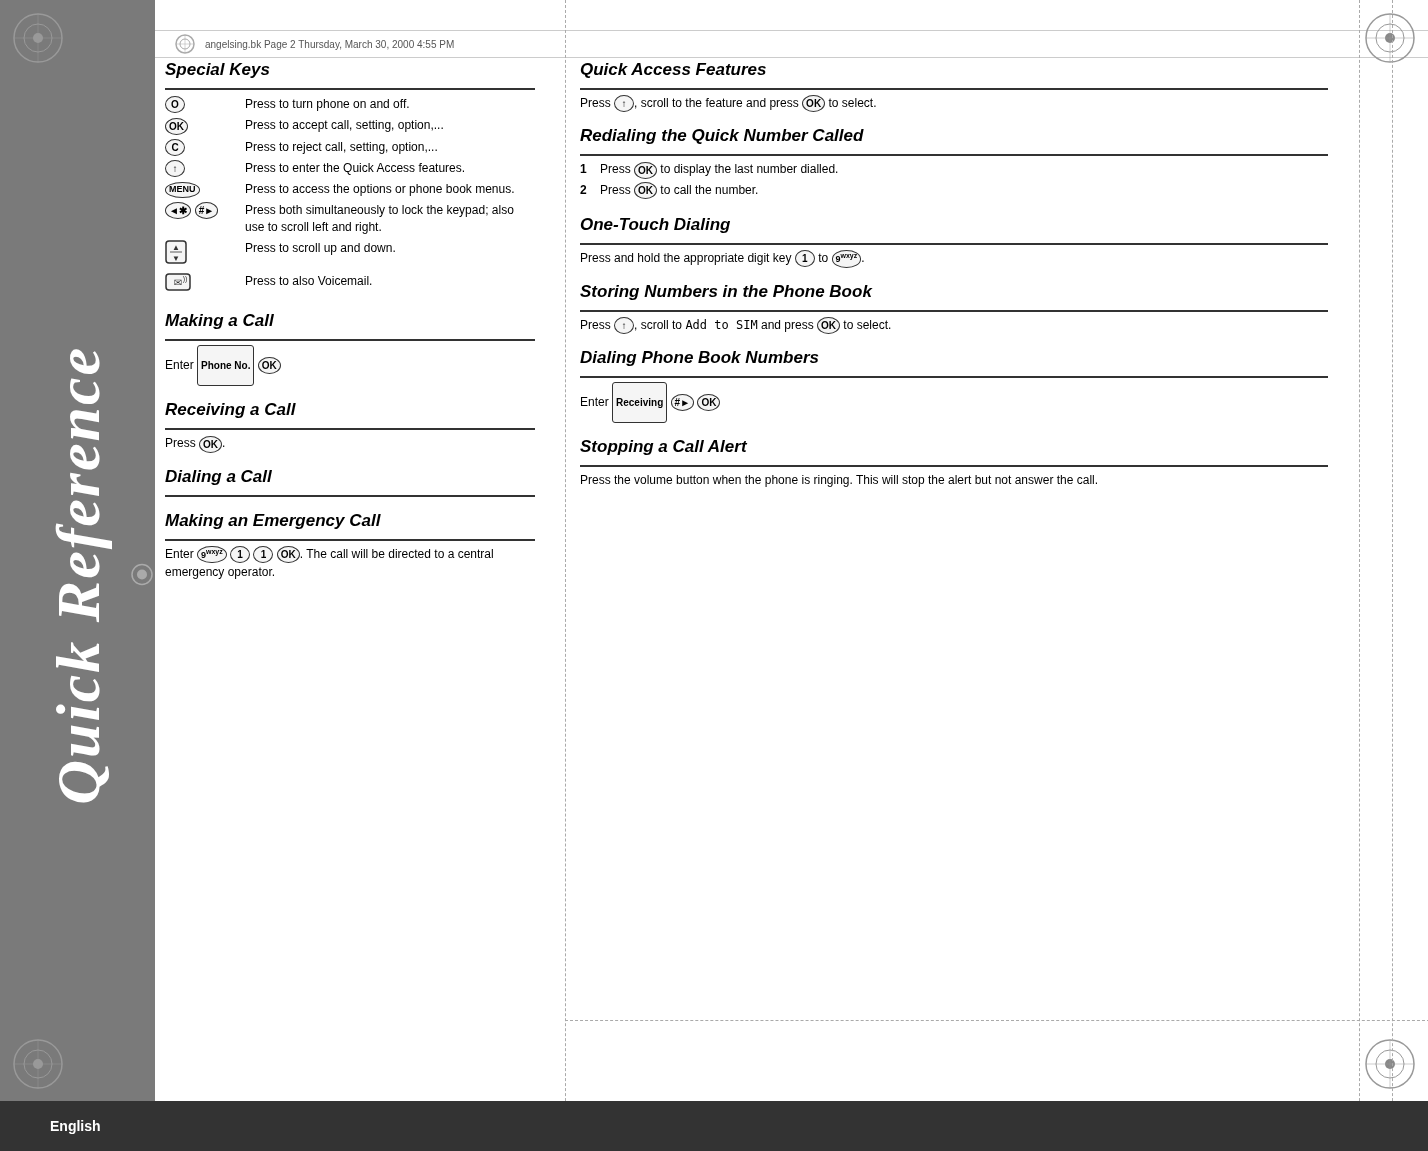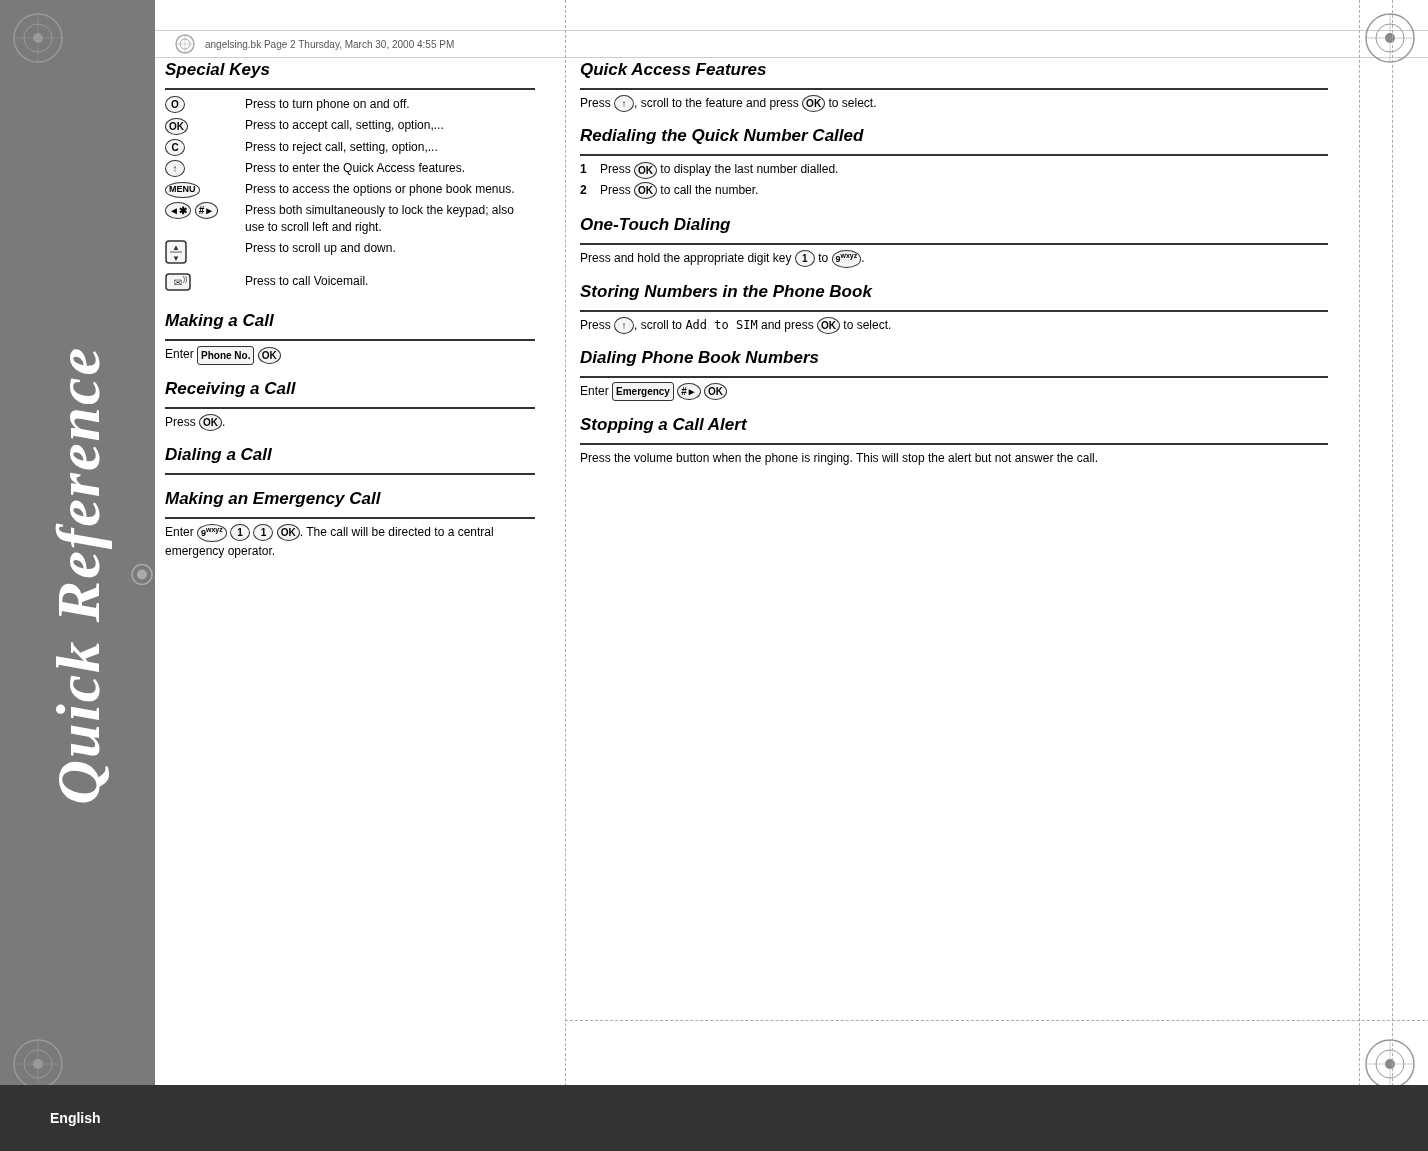--- a/index.html
+++ b/index.html
@@ -102,21 +102,21 @@
       font-size: 10px;
       color: #555;
     }
 
     
     .footer-bar {
       position: absolute;
       bottom: 0;
       left: 0;
       right: 0;
-      height: 66px;
+      height: 50px;
       background: #333;
       display: flex;
       align-items: center;
       padding-left: 20px;
     }
     .footer-text {
       color: #fff;
       font-size: 14px;
       font-weight: bold;
       margin-left: 30px;
@@ -198,21 +198,21 @@
     .section-divider {
       border: none;
       border-top: 2px solid #333;
       margin: 8px 0 4px 0;
     }
 
     .inline-key {
       display: inline-block;
       border: 1.5px solid #333;
       border-radius: 3px;
-      padding: 1px 3px;
+      padding: 12px 3px;
       font-size: 10px;
       font-weight: bold;
       line-height: 1.5;
       vertical-align: middle;
       background: #f5f5f5;
       font-style: normal;
     }
 
     code {
       font-family: monospace;
@@ -359,21 +359,21 @@
           </tr>
           <tr>
             <td class="key-cell">
               
               <svg width="26" height="18">
                 <rect x="1" y="1" width="24" height="16" rx="3" fill="#f5f5f5" stroke="#333" stroke-width="1.5"></rect>
                 <text x="13" y="13" text-anchor="middle" font-size="10" fill="#333">✉</text>
                 <text x="20" y="8" text-anchor="middle" font-size="7" fill="#333">))</text>
               </svg>
             </td>
-            <td>Press to call Voicemail.</td>
+            <td>Press to also Voicemail.</td>
           </tr>
         </tbody>
       </table>
 
       <div class="section-title" style="margin-top:14px;">Making a Call</div>
       <hr class="section-divider">
       <p class="body-text">
         Enter <span class="inline-key">Phone No.</span> <span class="key-icon-round">OK</span>
       </p>
 
@@ -423,21 +423,21 @@
 
       <div class="section-title" style="margin-top:14px;">Storing Numbers in the Phone Book</div>
       <hr class="section-divider">
       <p class="body-text">
         Press <span class="key-icon-round">↑</span>, scroll to <code>Add to SIM</code> and press <span class="key-icon-round">OK</span> to select.
       </p>
 
       <div class="section-title" style="margin-top:14px;">Dialing Phone Book Numbers</div>
       <hr class="section-divider">
       <p class="body-text">
-        Enter <span class="inline-key">Emergency</span> <span class="key-icon-round" style="font-size:10px;">#►</span> <span class="key-icon-round">OK</span>
+        Enter <span class="inline-key">Receiving</span> <span class="key-icon-round" style="font-size:10px;">#►</span> <span class="key-icon-round">OK</span>
       </p>
 
       <div class="section-title" style="margin-top:14px;">Stopping a Call Alert</div>
       <hr class="section-divider">
       <p class="body-text">
         Press the volume button when the phone is ringing. This will stop the alert but not answer the call.
       </p>
 
     </div>
 

